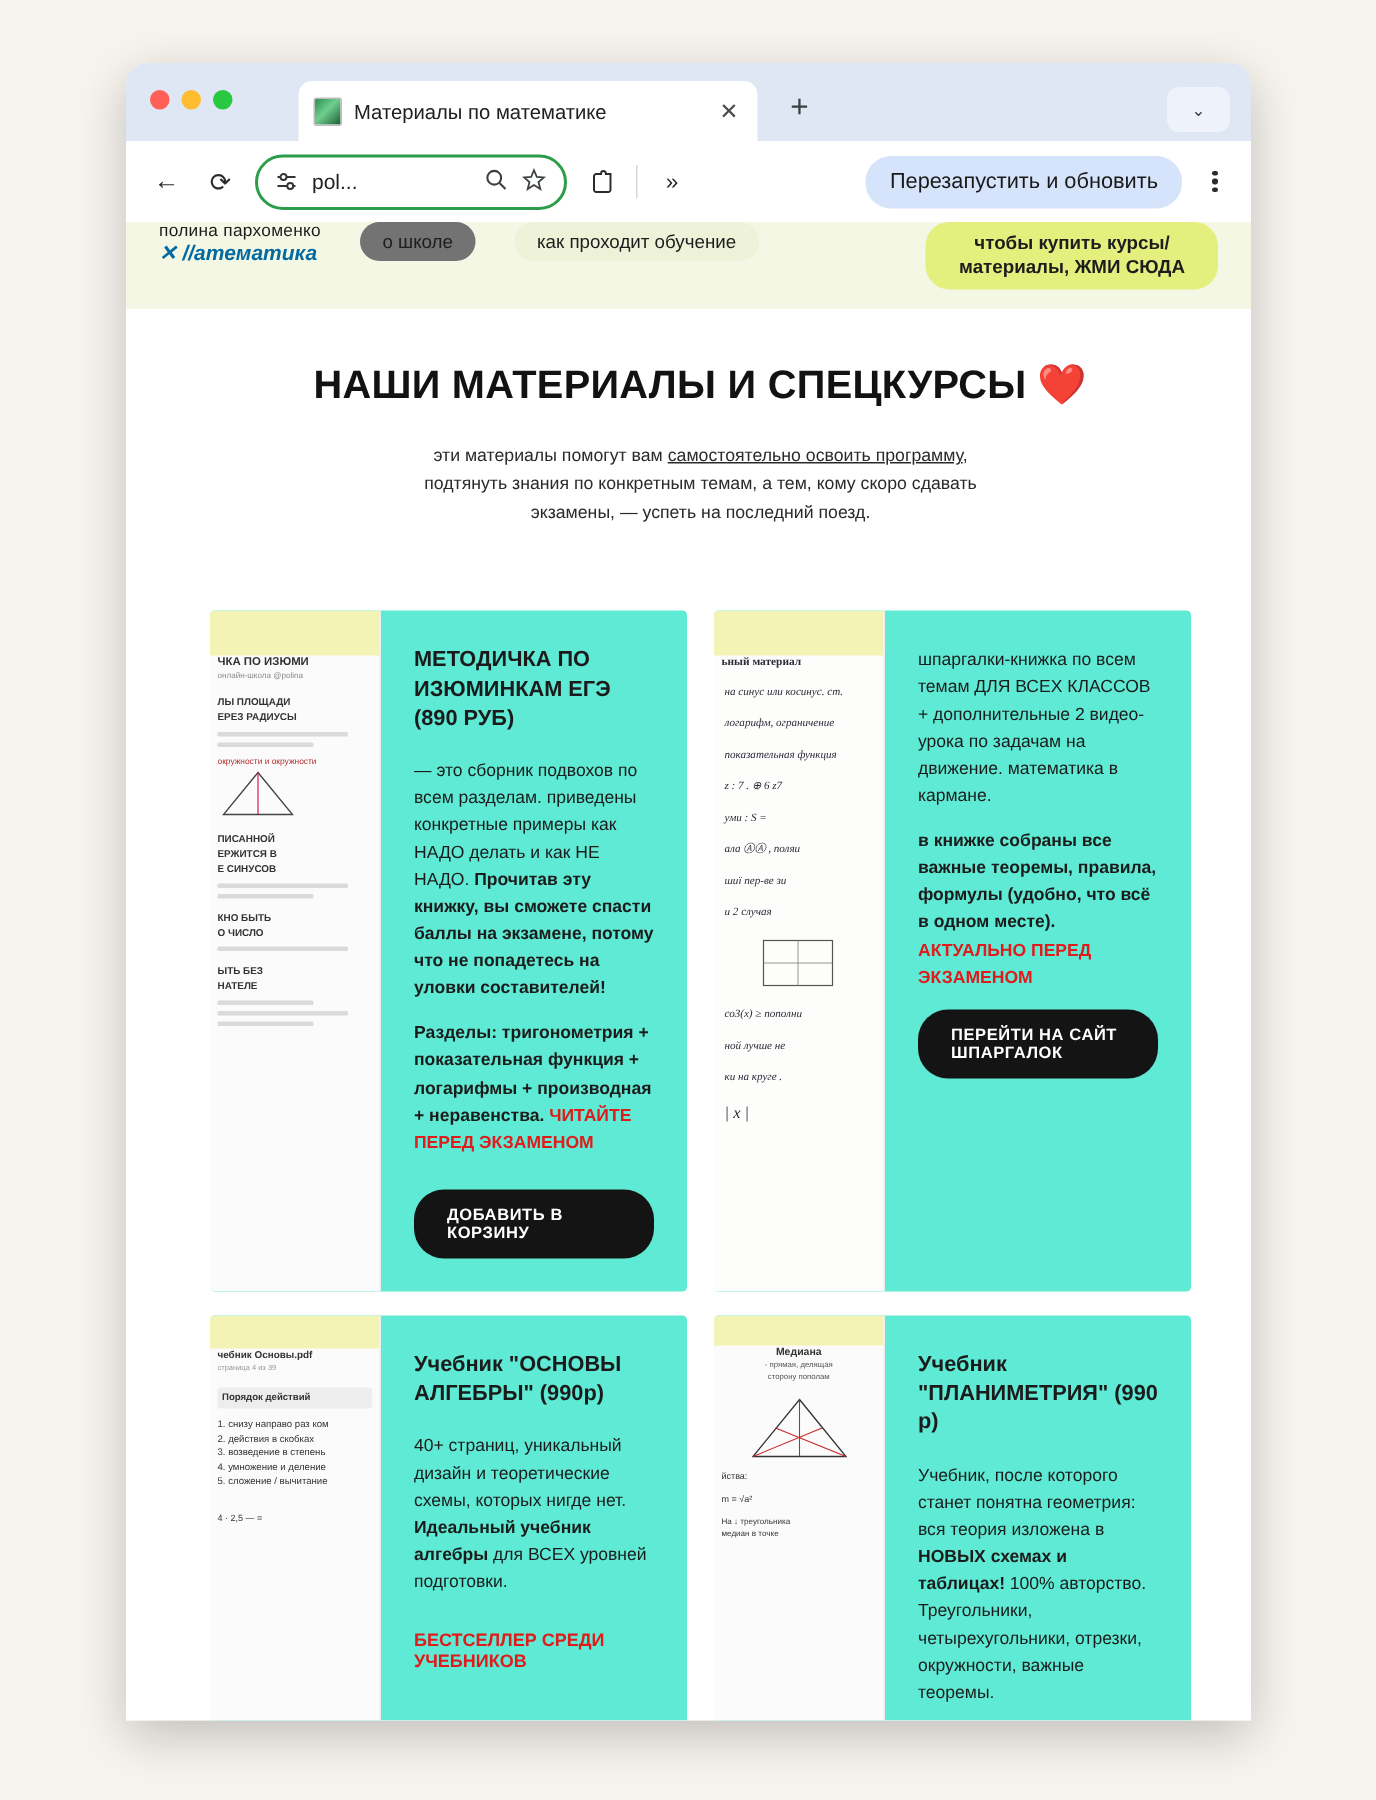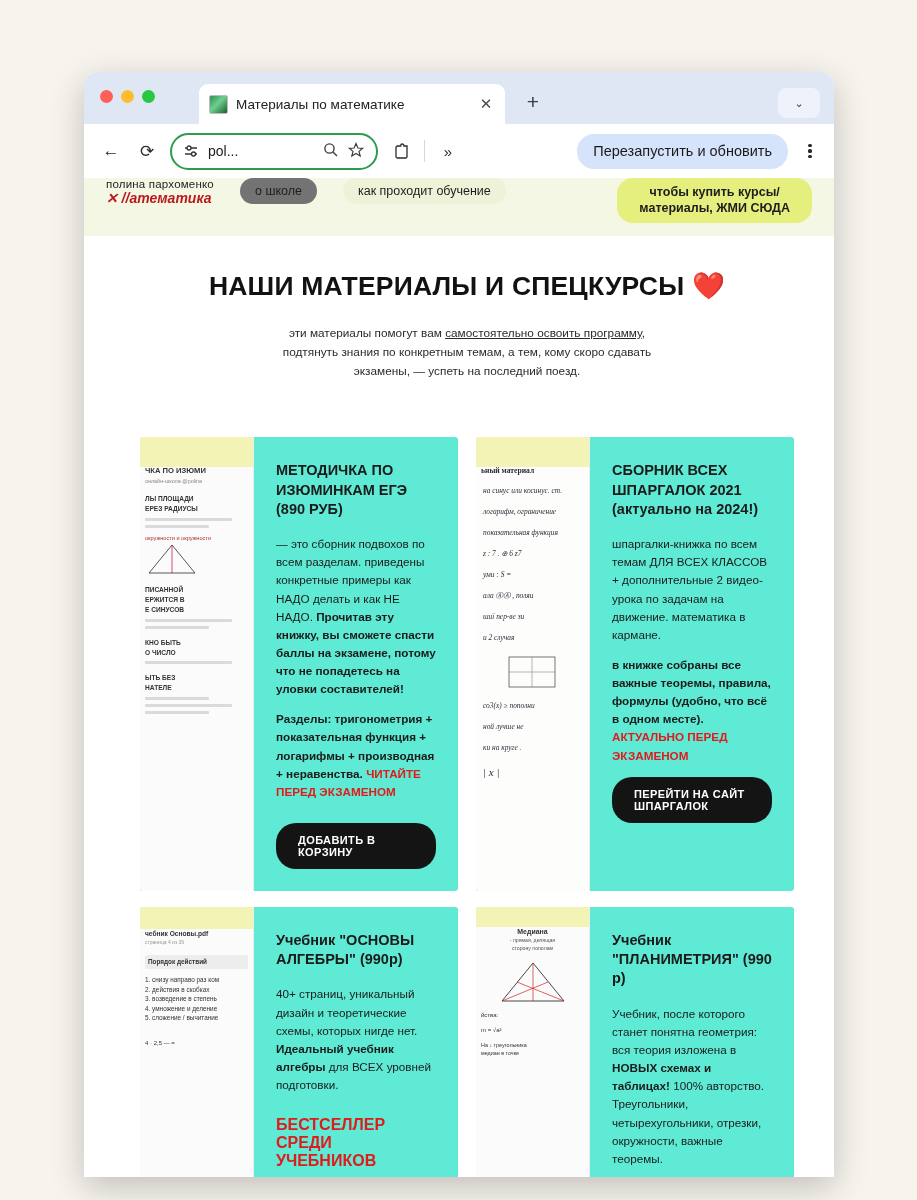--- a/index.html
+++ b/index.html
@@ -12,21 +12,21 @@
     width: 917px;
     height: 1200px;
     overflow: hidden;
     position: relative;
   }
 
   
   .window {
     position: absolute;
     left: 84px;
-    top: 72px;
+    top: 42px;
     width: 750px;
     height: 1105px;
     background: #ffffff;
     border-radius: 14px 14px 0 0;
     box-shadow: 0 10px 34px rgba(0,0,0,0.22);
     overflow: hidden;
   }
 
   
   .tabstrip {
@@ -181,21 +181,21 @@
     display: flex;
     align-items: flex-start;
     padding: 0 22px;
     gap: 26px;
     box-sizing: border-box;
   }
   .brand {
     display: flex; flex-direction: column; line-height: 1.12;
   }
   .brand-top { font-size: 11.5px; color: #1d1d1d; letter-spacing: .2px; }
-  .brand-bottom { font-size: 14px; font-weight: bold; font-style: italic; color: #b91c1c; }
+  .brand-bottom { font-size: 14px; font-weight: bold; font-style: italic; color: #0369a1; }
   .pill {
     background: #737373;
     border-radius: 16px;
     padding: 6px 15px;
     font-size: 12.5px;
     color: #1d1d1d;
     white-space: nowrap;
   }
   .pill.wide { background: #eef2d9; }
   .pill.cta {
@@ -478,21 +478,20 @@
               <rect x="6" y="5" width="46" height="30" fill="none" stroke="#555" stroke-width="0.8"></rect>
               <line x1="6" y1="20" x2="52" y2="20" stroke="#888" stroke-width="0.6"></line>
               <line x1="29" y1="5" x2="29" y2="35" stroke="#888" stroke-width="0.6"></line>
             </svg>
             <div class="hw">со3(х) ≥ пополни</div>
             <div class="hw">ной лучше не</div>
             <div class="hw">ки на круге .</div>
             <div class="hw" style="font-size:11px">| х |</div>
           </div>
           <div class="card-body">
-            <div class="card-title">СБОРНИК ВСЕХ ШПАРГАЛОК 2021 (актуально на 2024!)</div>
             <div class="card-text">шпаргалки-книжка по всем темам ДЛЯ ВСЕХ КЛАССОВ + дополнительные 2 видео-урока по задачам на движение. математика в кармане.</div>
             <div class="card-text">
               <b>в книжке собраны все важные теоремы, правила, формулы (удобно, что всё в одном месте). </b><span class="red">АКТУАЛЬНО ПЕРЕД ЭКЗАМЕНОМ</span>
             </div>
             <div class="btn-dark btn-wide">ПЕРЕЙТИ НА САЙТ ШПАРГАЛОК</div>
           </div>
         </div>
 
         <div class="card short">
           <div class="preview">
@@ -507,21 +506,21 @@
               <div>4. умножение и деление</div>
               <div>5. сложение / вычитание</div>
             </div>
             <div style="position:relative;margin-top:16px;font-size:6px">4 · 2,5 — =</div>
           </div>
           <div class="card-body">
             <div class="card-title">Учебник "ОСНОВЫ АЛГЕБРЫ" (990р)</div>
             <div class="card-text">
               <span>40+ страниц, уникальный дизайн и теоретические схемы, которых нигде нет. </span><b>Идеальный учебник алгебры</b><span> для ВСЕХ уровней подготовки.</span>
             </div>
-            <div class="red" style="font-size:16px;margin-top:22px">БЕСТСЕЛЛЕР СРЕДИ УЧЕБНИКОВ</div>
+            <div class="red" style="font-size:12px;margin-top:22px">БЕСТСЕЛЛЕР СРЕДИ УЧЕБНИКОВ</div>
           </div>
         </div>
 
         <div class="card short">
           <div class="preview">
             <div class="hl-bar" style="height:20px;background:#f3f3b5"></div>
             <div class="ptitle" style="margin-top:14px;font-size:7px;text-align:center">Медиана</div>
             <div style="position:relative;font-size:5.2px;color:#555;white-space:pre-line;text-align:center">- прямая, делящая
 сторону пополам</div>
             <svg width="74" height="46" viewBox="0 0 74 46" style="margin:6px auto;position:relative">

